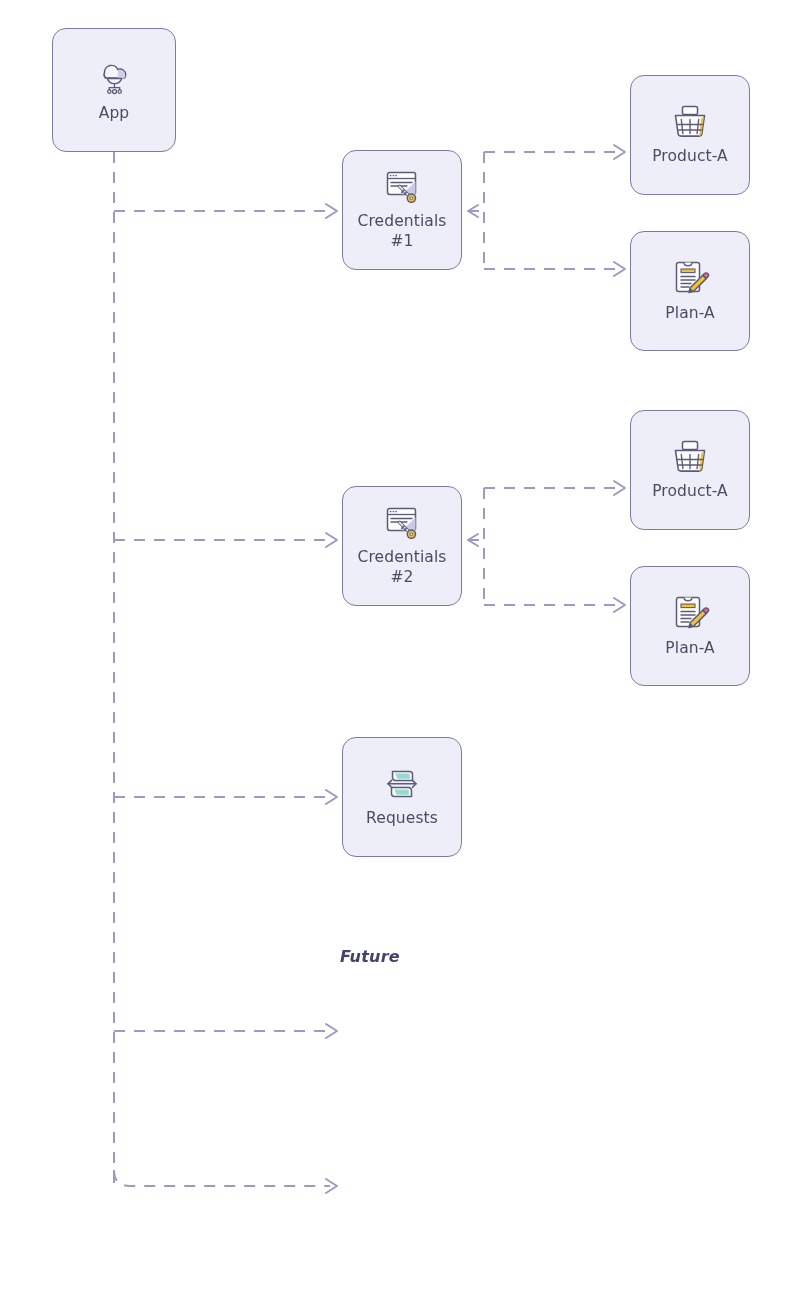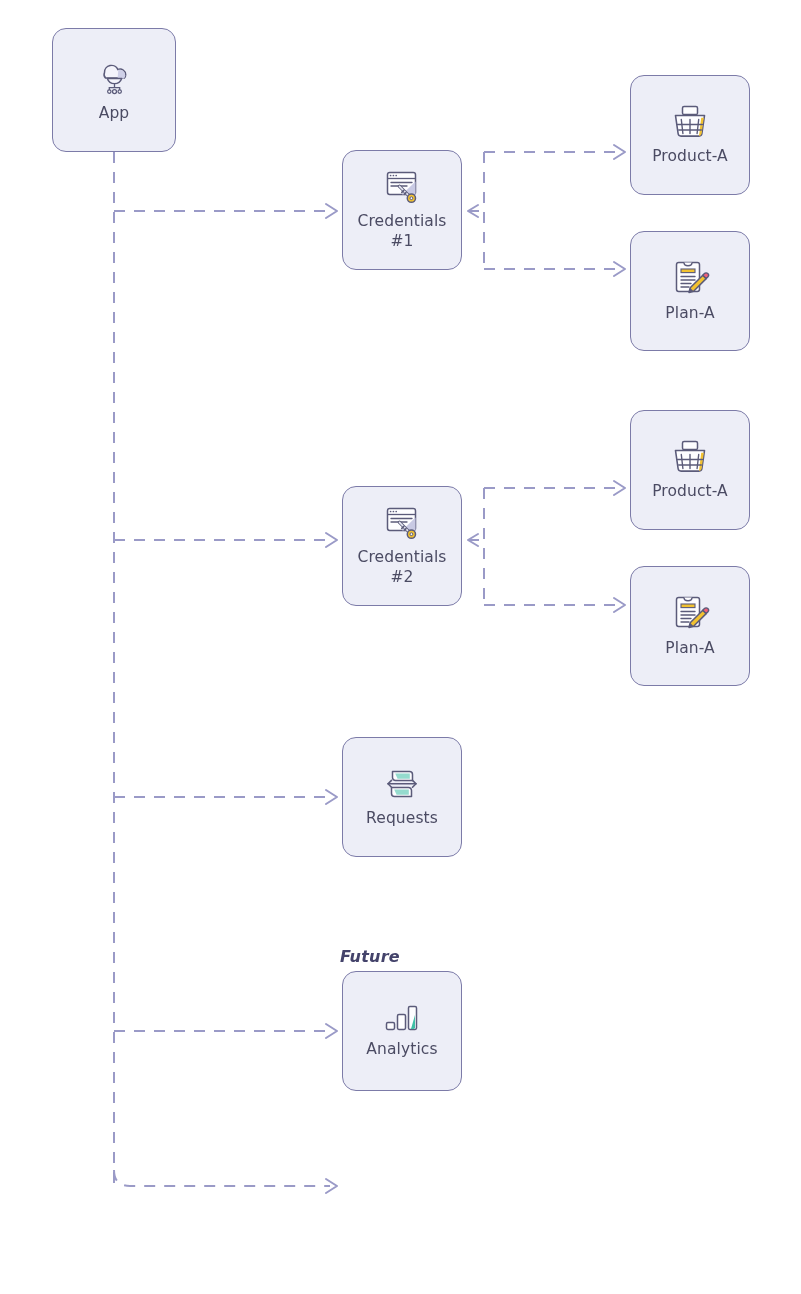--- a/index.html
+++ b/index.html
@@ -236,28 +236,17 @@
         <path d="M29.5 22.5h-17a3 3 0 0 1-3-3v-6h17a3 3 0 0 1 3 3z" fill="#fdfdff" stroke="#5b5b7a" stroke-width="1.5" stroke-linejoin="round" transform="translate(0 9)"></path>
         <path d="M12.2 24.5h14.6v5.2H14.6z" fill="#3fbfa6" opacity="0.55"></path>
         <path d="M6 18.8h28" stroke="#5b5b7a" stroke-width="1.6" stroke-linecap="round"></path>
         <path d="M9.5 15.4L6 18.8l3.5 3.4" fill="none" stroke="#5b5b7a" stroke-width="1.6" stroke-linecap="round" stroke-linejoin="round"></path>
         <path d="M30.5 15.4L34 18.8l-3.5 3.4" fill="none" stroke="#5b5b7a" stroke-width="1.6" stroke-linecap="round" stroke-linejoin="round"></path>
       </svg>
     </span>
     <span class="node-label">Requests</span>
   </div>
 
-  <div class="node" style="left:342px; top:971px; width:120px; height:120px;">
-    <span class="node-icon">
-      <svg width="40" height="32" viewBox="0 0 40 32">
-        <rect x="4.5" y="20.5" width="8" height="7" rx="1.4" fill="#fdfdff" stroke="#5b5b7a" stroke-width="1.5"></rect>
-        <rect x="15.5" y="12.5" width="8" height="15" rx="1.4" fill="#fdfdff" stroke="#5b5b7a" stroke-width="1.5"></rect>
-        <rect x="26.5" y="4.5" width="8" height="23" rx="1.4" fill="#fdfdff" stroke="#5b5b7a" stroke-width="1.5"></rect>
-        <path d="M33 13v12.6a1.4 1.4 0 0 1-1.4 1.4H29z" fill="#3fbfa6"></path>
-      </svg>
-    </span>
-    <span class="node-label">Analytics</span>
-  </div>
 
 
   <div class="section-label" style="left:340px; top:947px;">Future</div>
 
 </div>
 
 </body></html>

